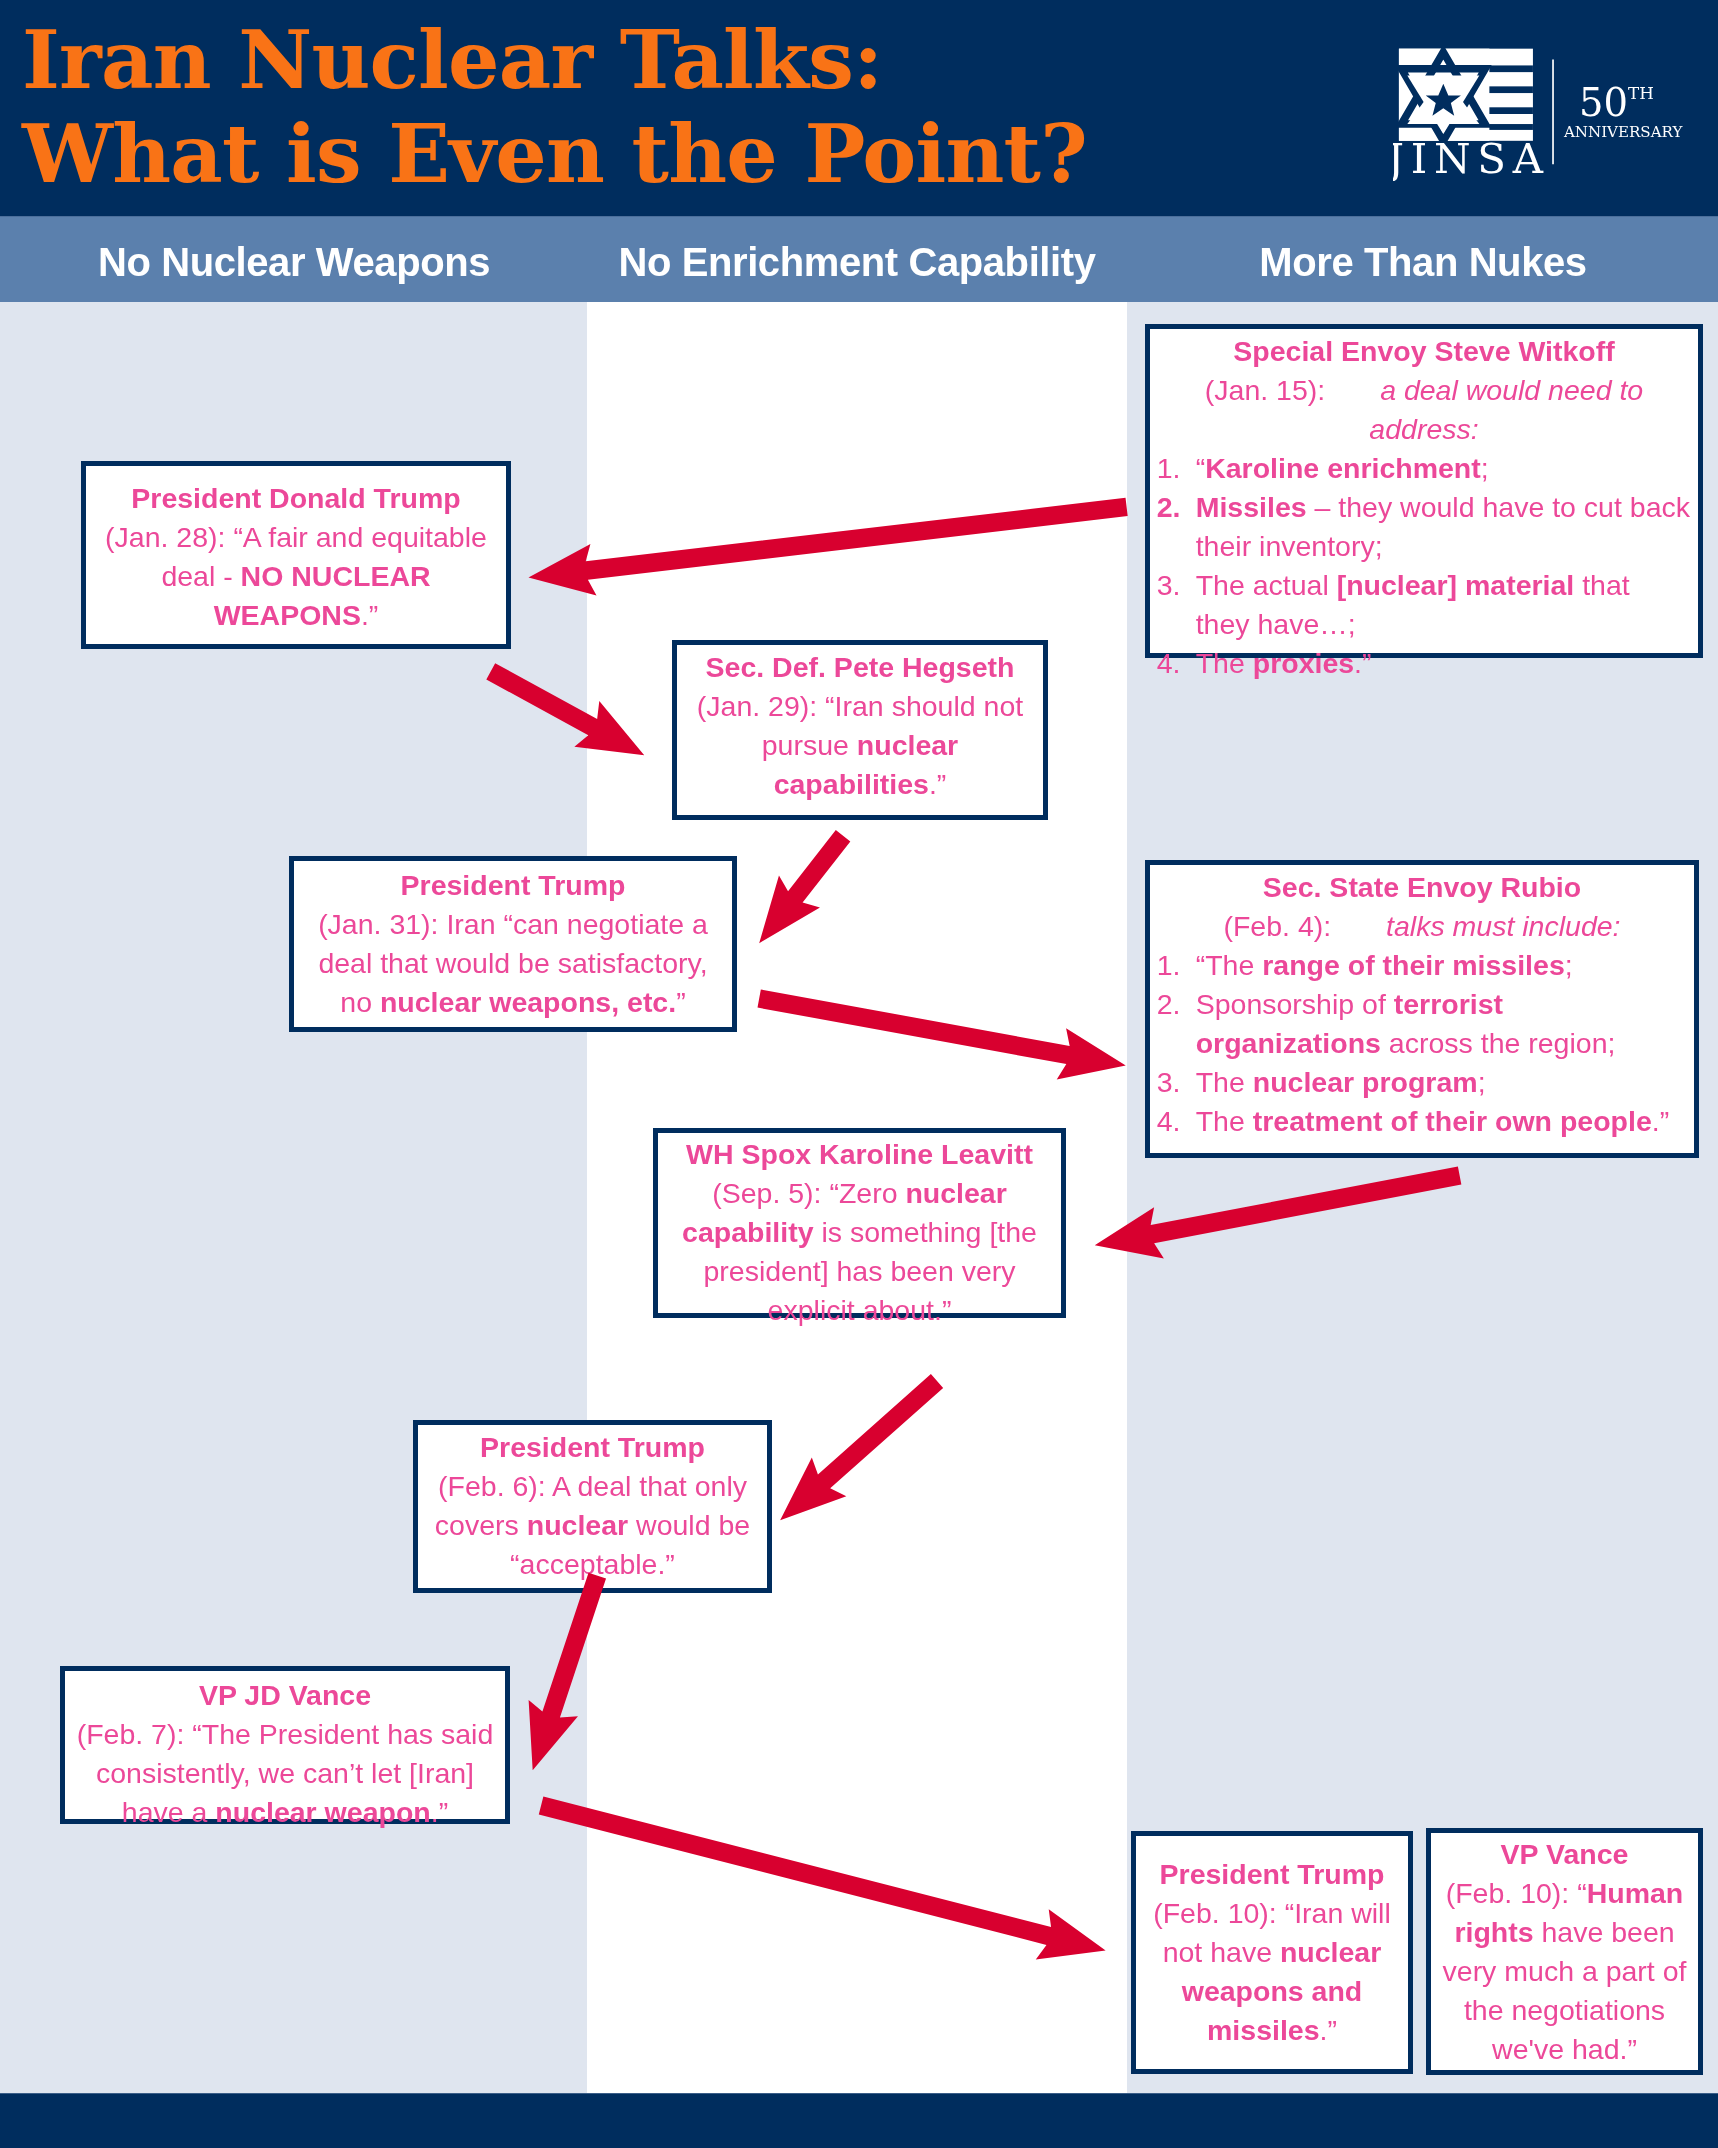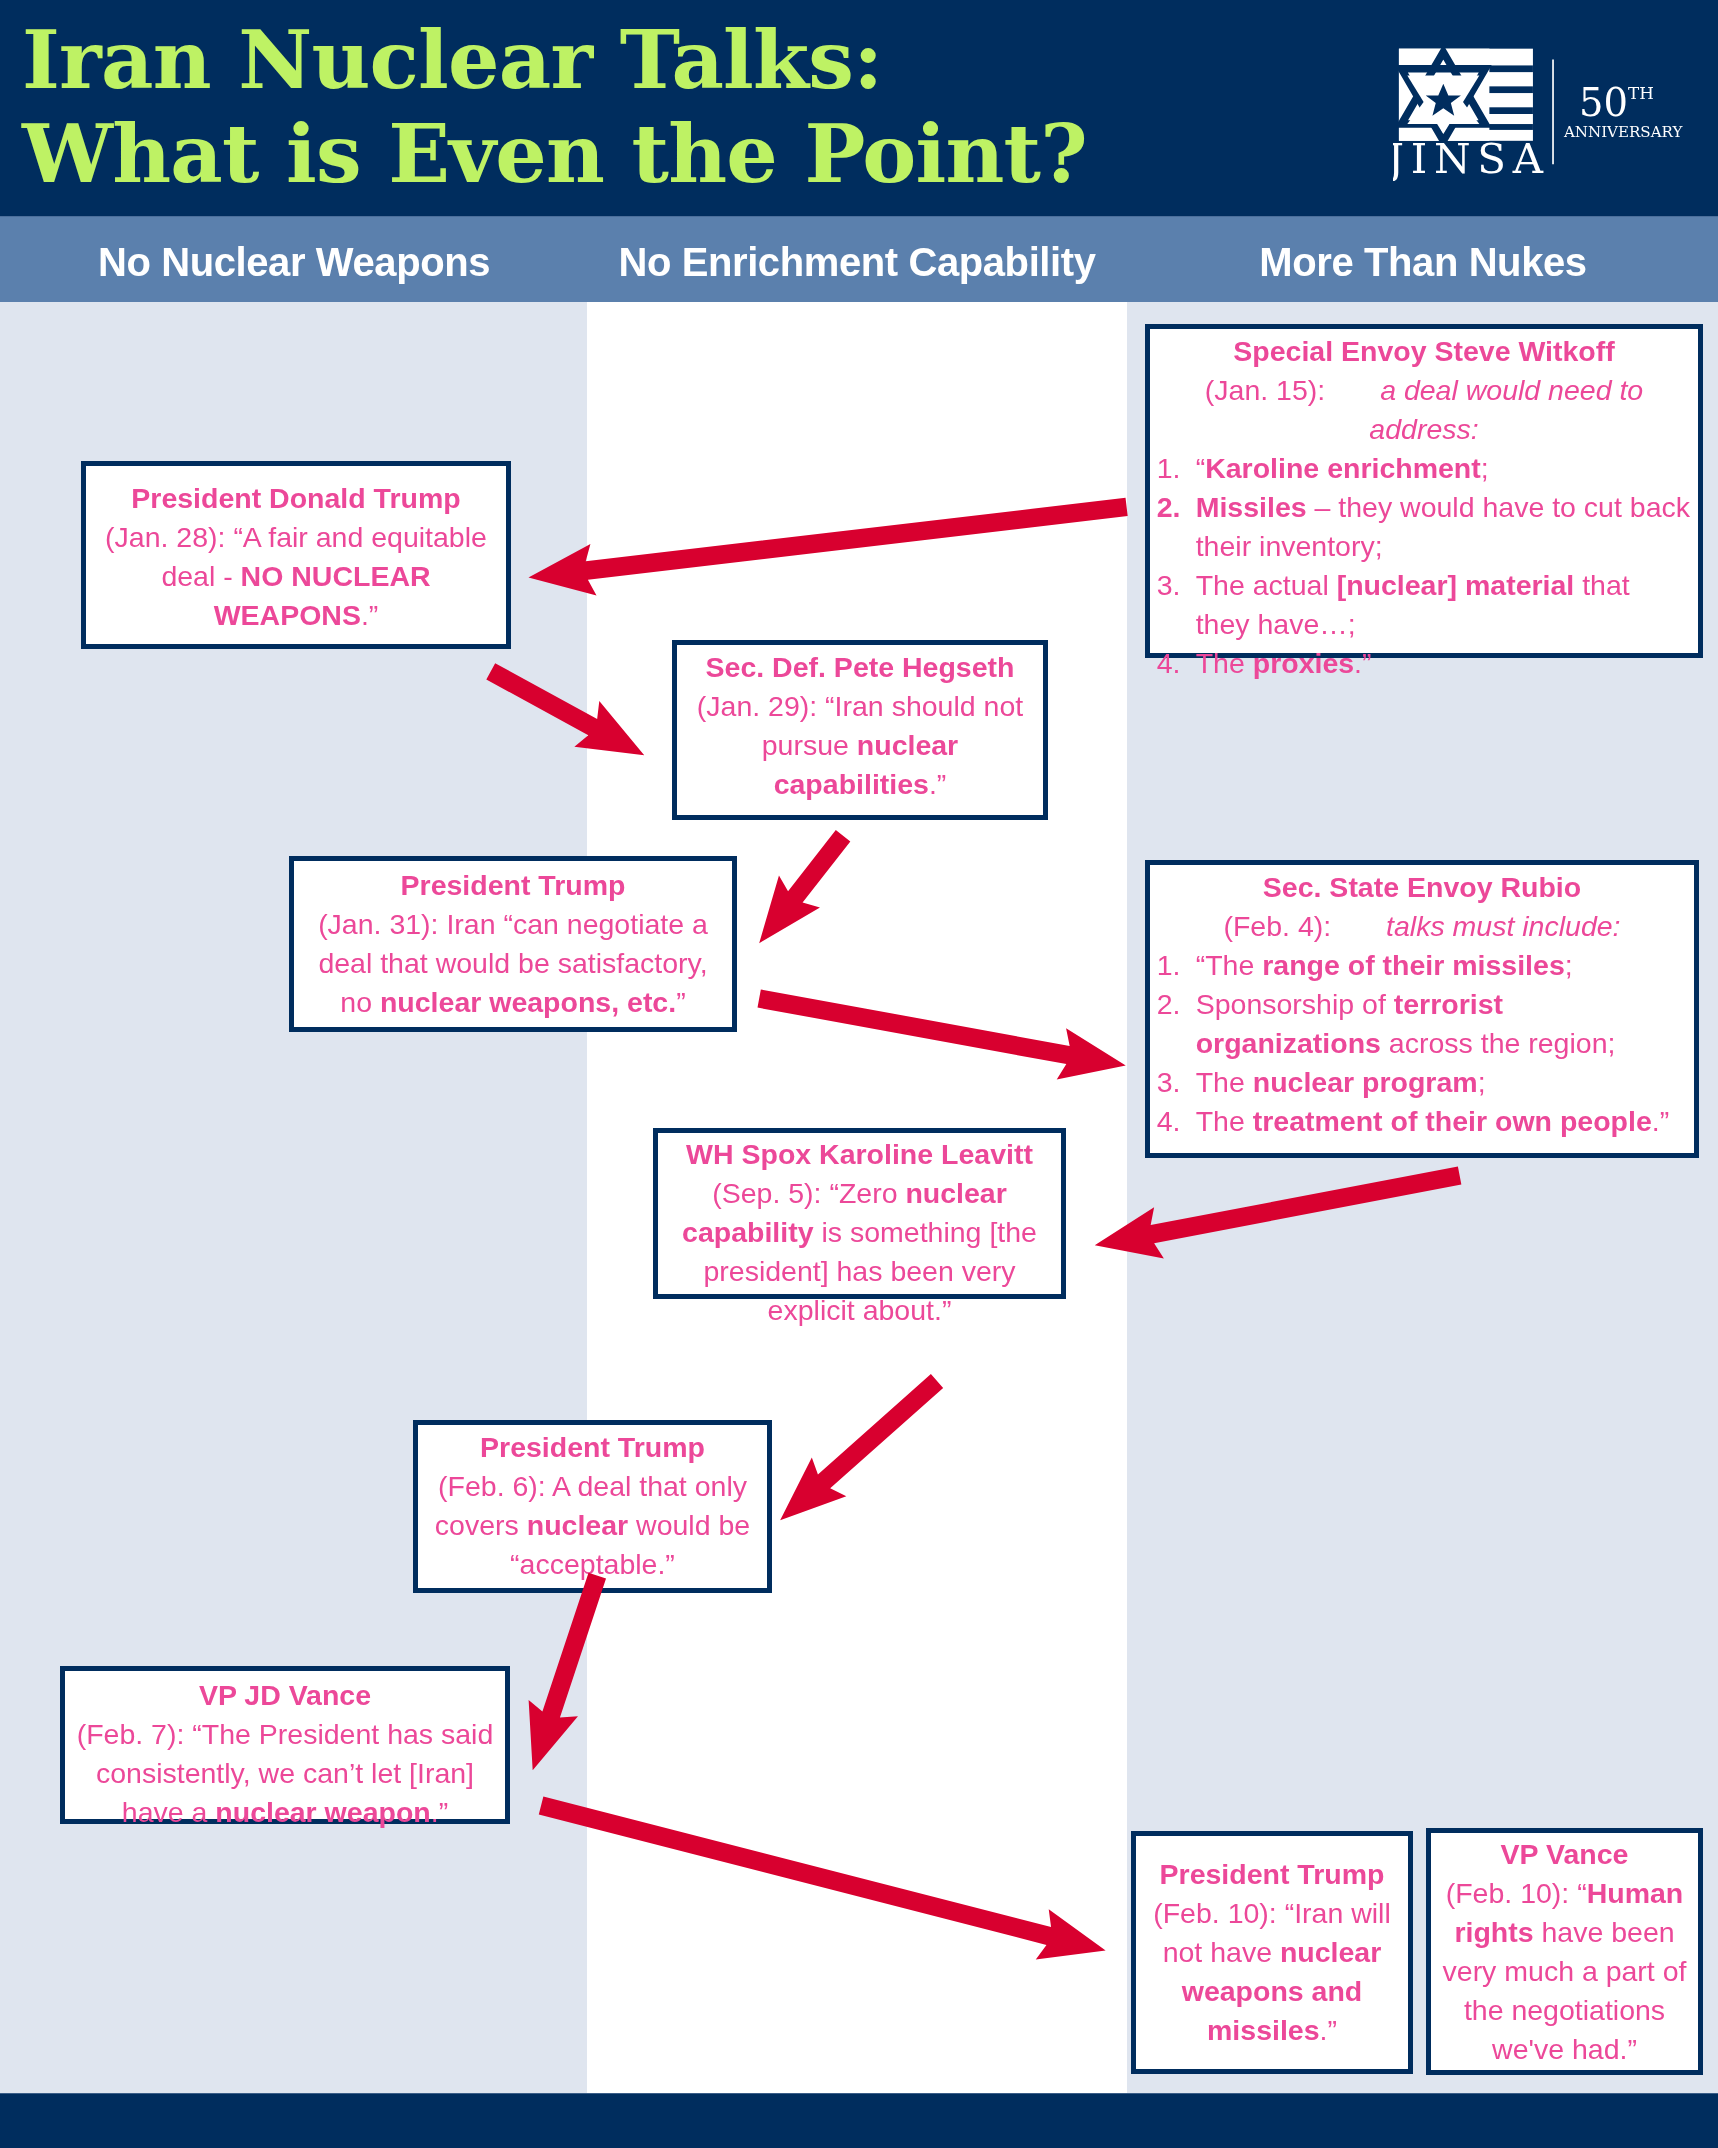--- a/index.html
+++ b/index.html
@@ -1,18 +1,18 @@
 <!DOCTYPE html>
 <html style="font-size:13.4px"><head>
 <meta charset="utf-8">
 <style>
   html, body { margin: 0; padding: 0; }
   body { width: 1718px; height: 2148px; position: relative; overflow: hidden; background: #dfe5ef; font-family: "Liberation Sans", "DejaVu Sans", sans-serif; }
   .header { position: absolute; left: 0; top: 0; width: 1718px; height: 216px; background: #002d5e; }
-  .title { position: absolute; left: 22px; top: 13.4px; color: #bef264; font-family: "DejaVu Serif", "Liberation Serif", serif; font-weight: bold; font-size: 81px; line-height: 94px; letter-spacing: -0.8px; }
+  .title { position: absolute; left: 22px; top: 13.4px; color: #f97316; font-family: "DejaVu Serif", "Liberation Serif", serif; font-weight: bold; font-size: 81px; line-height: 94px; letter-spacing: -0.8px; }
   .logo { position: absolute; left: 1393px; top: 47px; width: 310px; height: 134px; }
   .colbar { position: absolute; left: 0; top: 216px; width: 1718px; height: 86px; background: #5b80ad; border-top: 1.7px solid #4b6e9b; }
   .colhead { position: absolute; top: 0; height: 86px; line-height: 91px; color: #fff; font-weight: bold; font-size: 40px; text-align: center; letter-spacing: -0.4px; }
   .col { position: absolute; top: 302px; height: 1791px; }
   .col-left { left: 0; width: 587px; background: #dfe5ef; }
   .col-mid { left: 587px; width: 540px; background: #ffffff; }
   .col-right { left: 1127px; width: 592px; background: #dfe5ef; }
   .footer { position: absolute; left: 0; top: 2093px; width: 1718px; height: 55px; background: #002d5e; border-top: 1.7px solid #3a5e88; }
   .box { position: absolute; background: #fff; border: 5.9px solid #002d5e; box-sizing: border-box; color: #ec4899; font-size: 28.5px; line-height: 39px; text-align: center; padding: 3.4px 6.7px; }
   .box .who { font-weight: bold; display: block; }
@@ -94,21 +94,21 @@
   <span class="who c">Sec. State Envoy Rubio</span>
   <span class="c"><span>(Feb. 4): </span><i>talks must include:</i></span>
   <ol>
     <li><span class="num">1.</span><span>“The </span><b>range of their missiles</b><span>;</span></li>
     <li><span class="num">2.</span><span>Sponsorship of </span><b>terrorist organizations</b><span> across the region;</span></li>
     <li><span class="num">3.</span><span>The </span><b>nuclear program</b><span>;</span></li>
     <li><span class="num">4.</span><span>The </span><b>treatment of their own people</b><span>.”</span></li>
   </ol>
 </div>
 
-<div class="box" style="left:653px;top:1128px;width:413px;height:171px;padding-top:1.7px;">
+<div class="box" style="left:653px;top:1128px;width:413px;height:190px;padding-top:1.7px;">
   <span class="who">WH Spox Karoline Leavitt</span>
   <span><span>(Sep. 5): “Zero </span><b>nuclear capability</b><span> is something [the president] has been very explicit about.”</span></span>
 </div>
 
 <div class="box" style="left:413px;top:1420px;width:359px;height:173px;padding-top:3.4px;">
   <span class="who">President Trump</span>
   <span><span>(Feb. 6): A deal that only covers </span><b>nuclear</b><span> would be “acceptable.”</span></span>
 </div>
 
 <div class="box" style="left:60px;top:1666px;width:450px;height:158px;padding-top:5px;">

